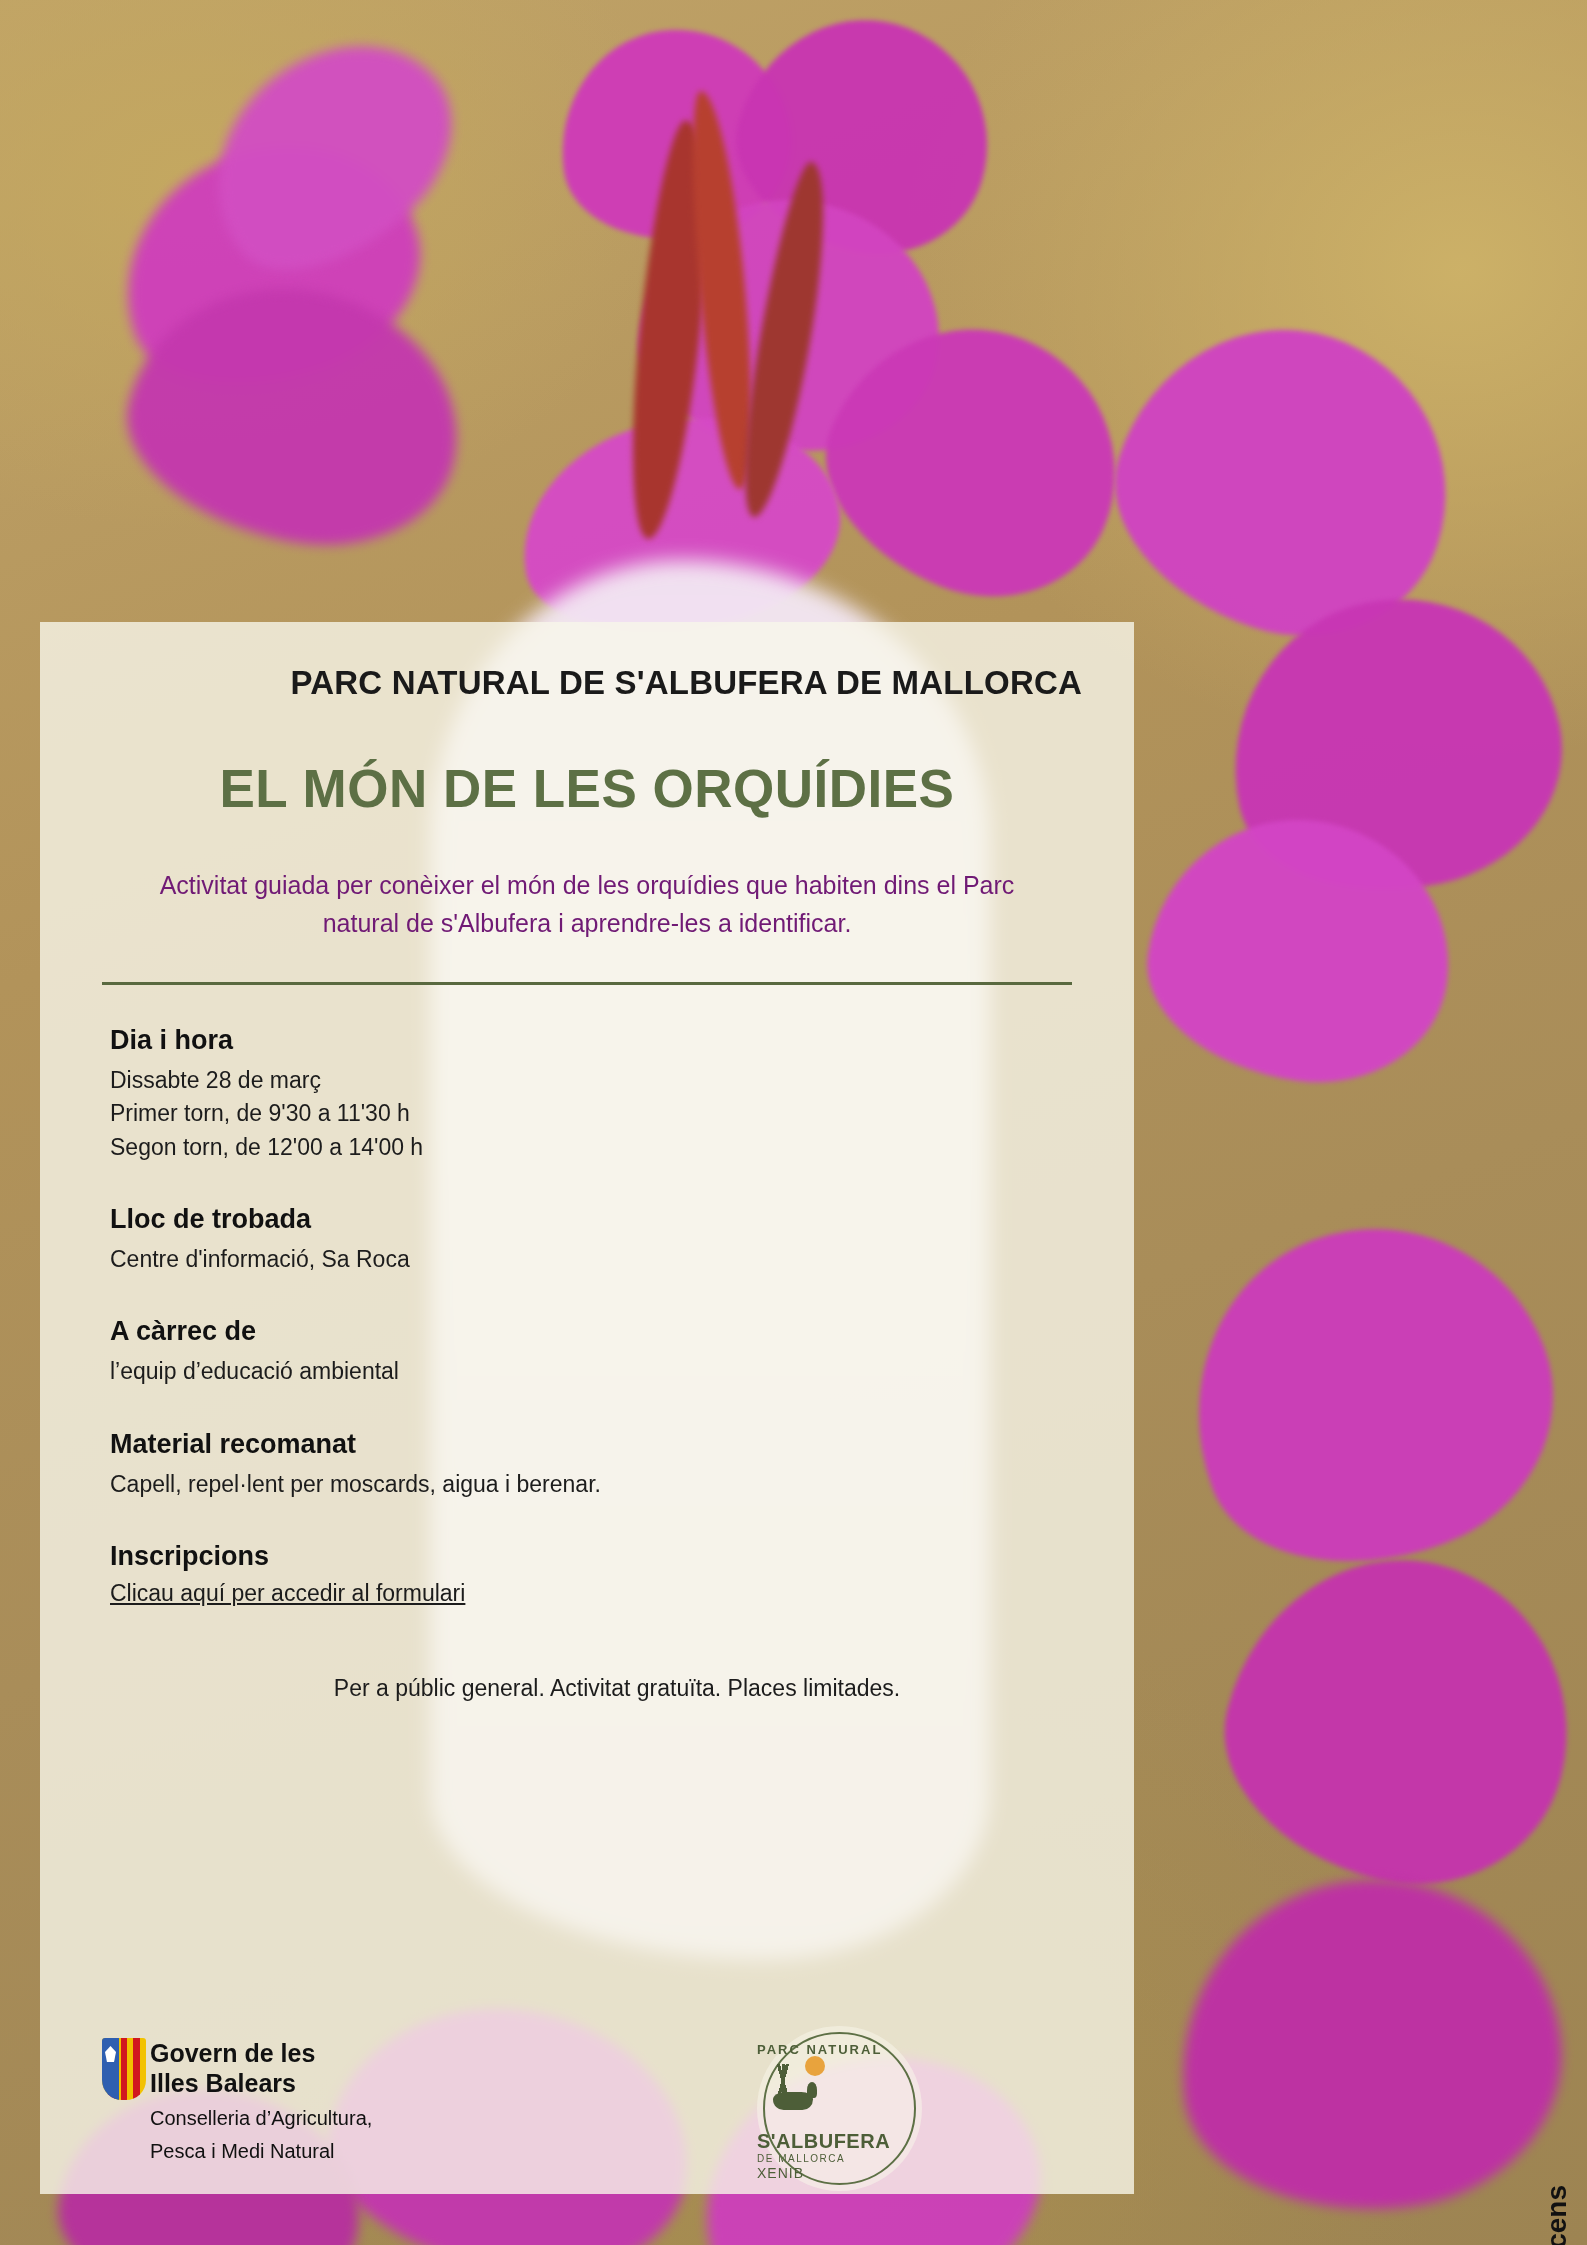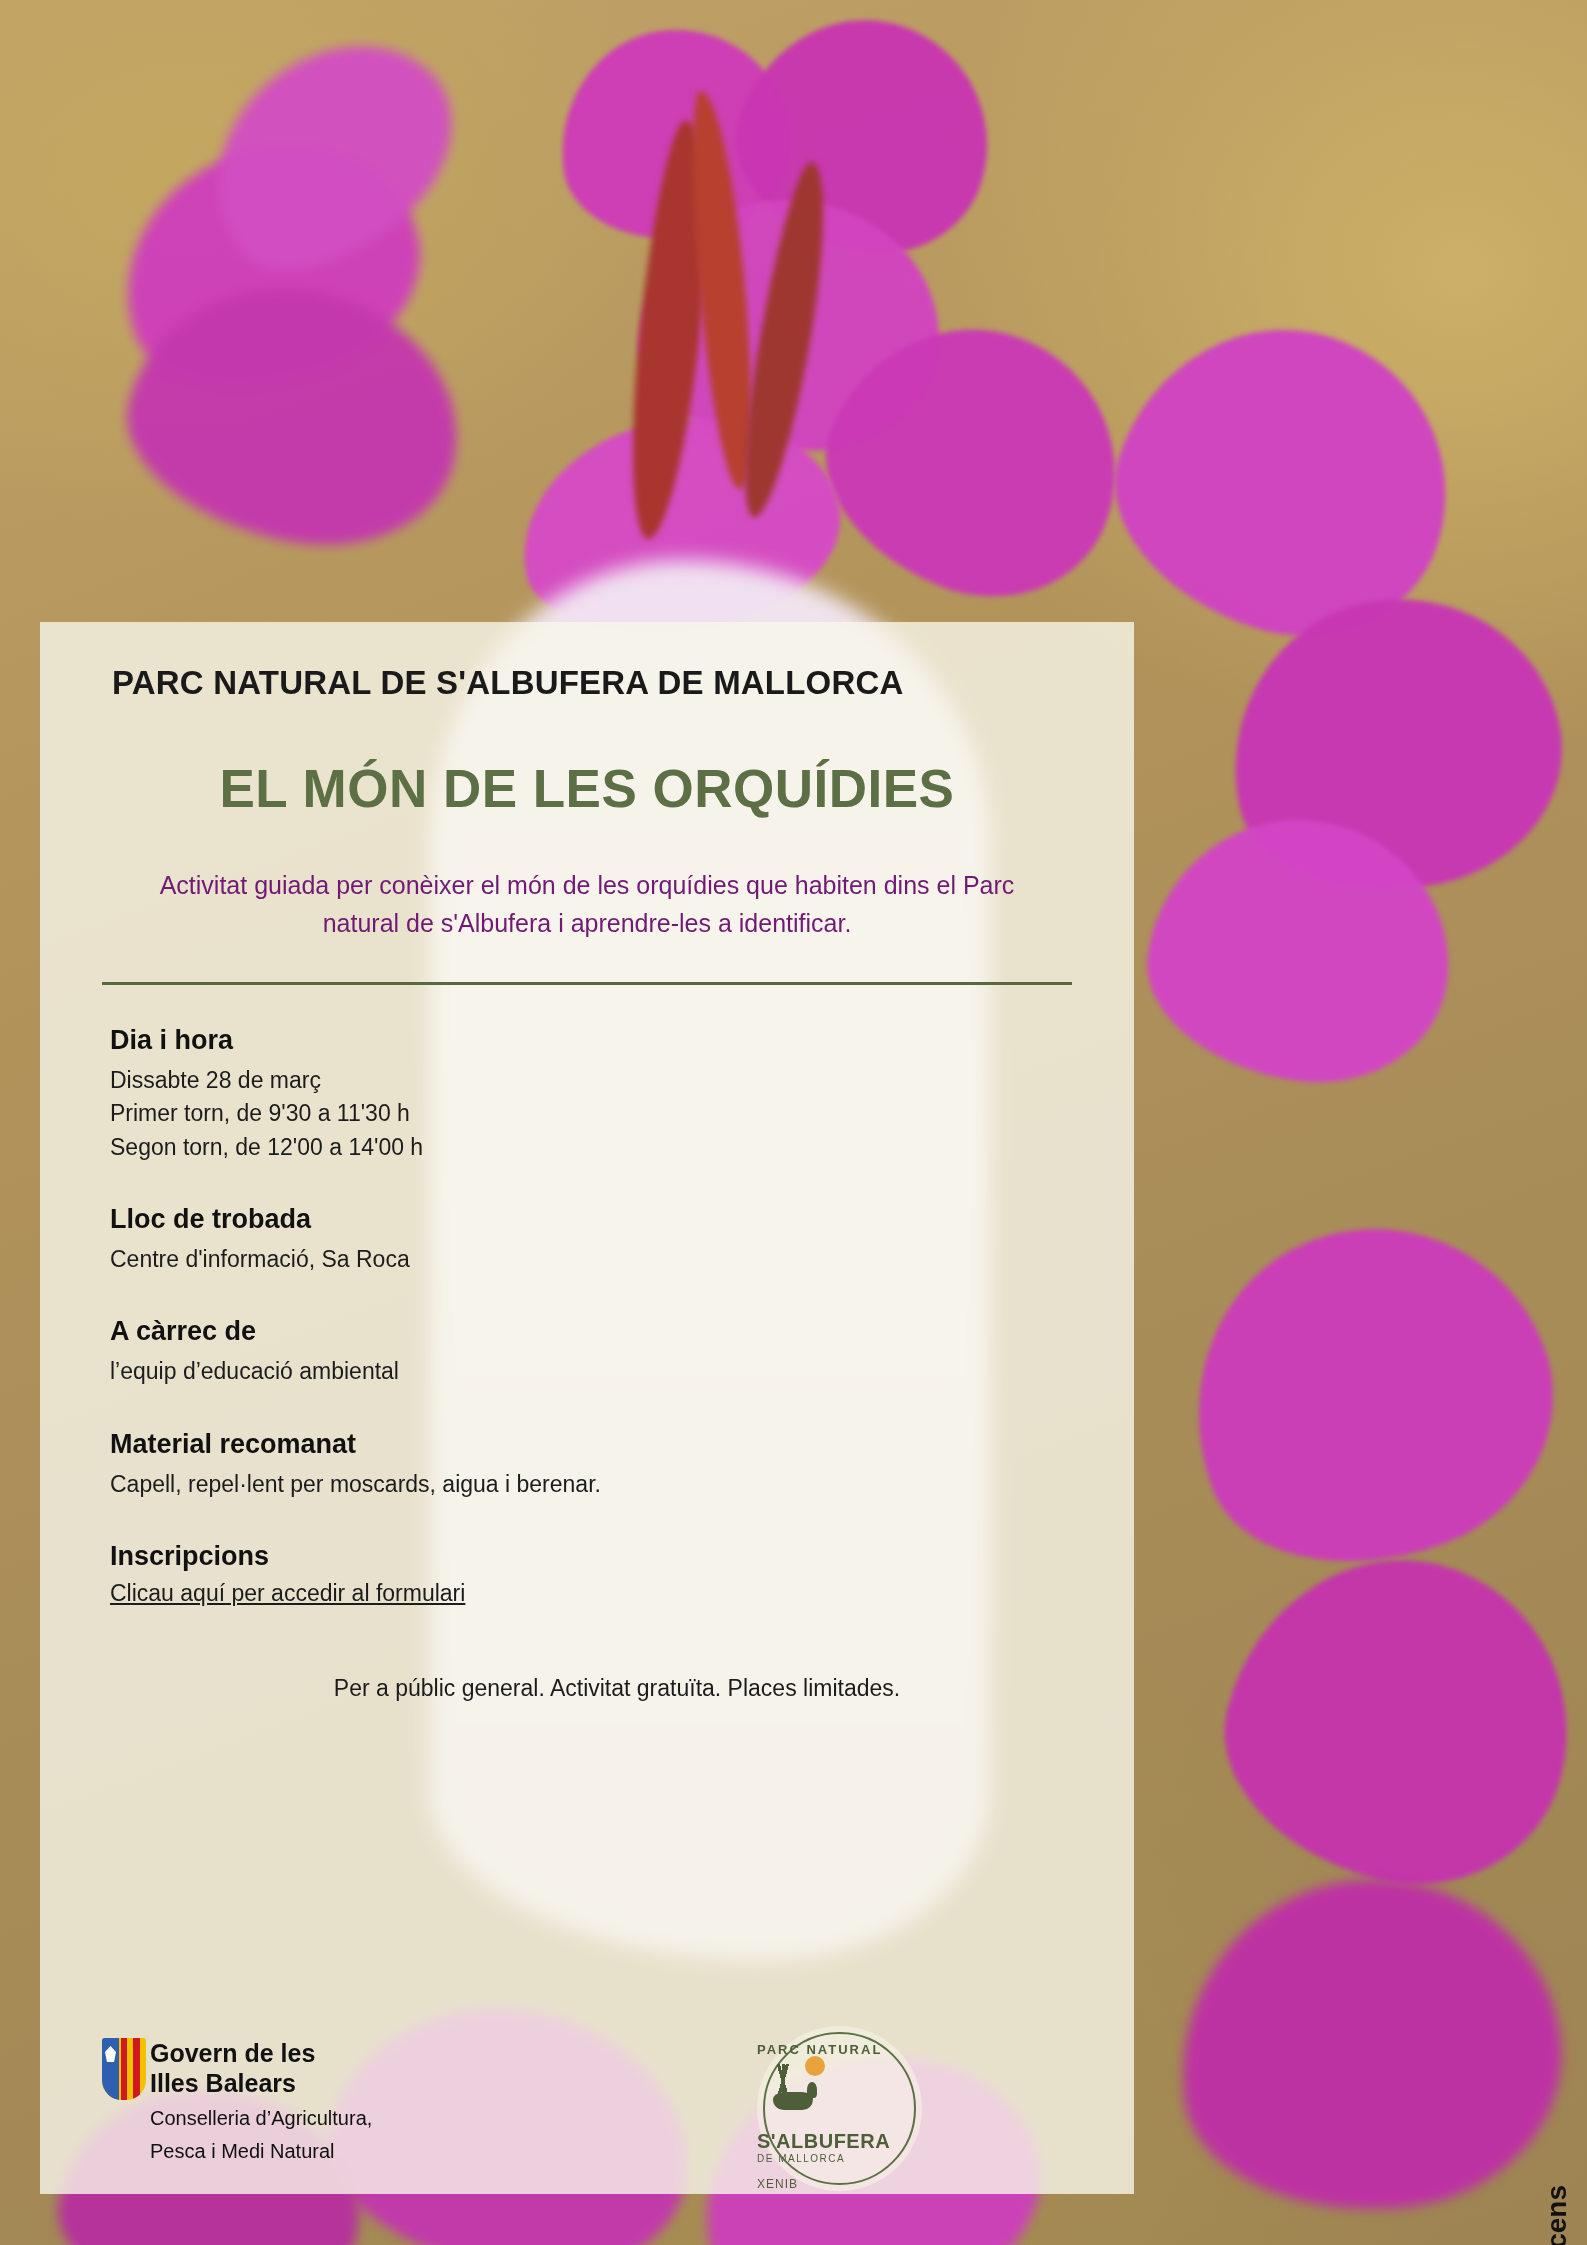--- a/index.html
+++ b/index.html
@@ -48,20 +48,21 @@
     background: rgba(247, 246, 234, 0.80);
     padding: 32px 52px 20px 52px;
   }
 
   .org-title {
     font-size: 33px;
     font-weight: bold;
     letter-spacing: 0.2px;
     color: #1a1a1a;
     margin: 10px 0 0 20px;
+    text-align: right;
   }
 
   .main-title {
     text-align: center;
     font-size: 53px;
     font-weight: bold;
     color: #5d7045;
     letter-spacing: 0.5px;
     margin-top: 56px;
   }
@@ -214,22 +215,22 @@
     border-radius: 50% 50% 30% 30%;
   }
   #park-logo .name {
     font-size: 20px; font-weight: bold; color: #4d5e38; letter-spacing: 0.5px;
     margin-top: 20px;
   }
   #park-logo .sub {
     font-size: 10px; color: #4d5e38; letter-spacing: 1.5px;
   }
   #park-logo .xenib {
-    position: absolute; bottom: 0;
-    font-size: 12px; color: #4d5e38; letter-spacing: 1px;
+    position: absolute; bottom: 10px;
+    font-size: 14px; color: #4d5e38; letter-spacing: 1px;
   }
 
   
   #credit {
     position: absolute;
     right: 14px;
     bottom: 60px;
     transform: rotate(-90deg);
     transform-origin: 100% 100%;
     font-size: 28px;

